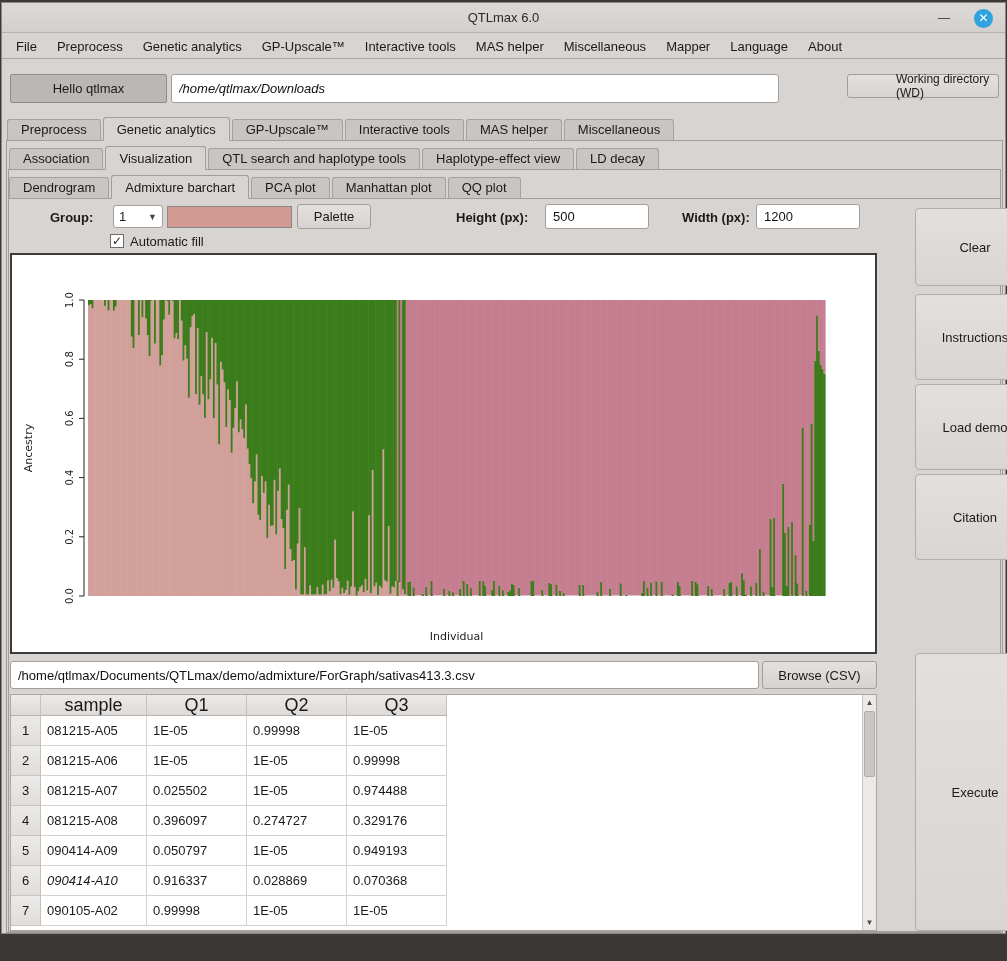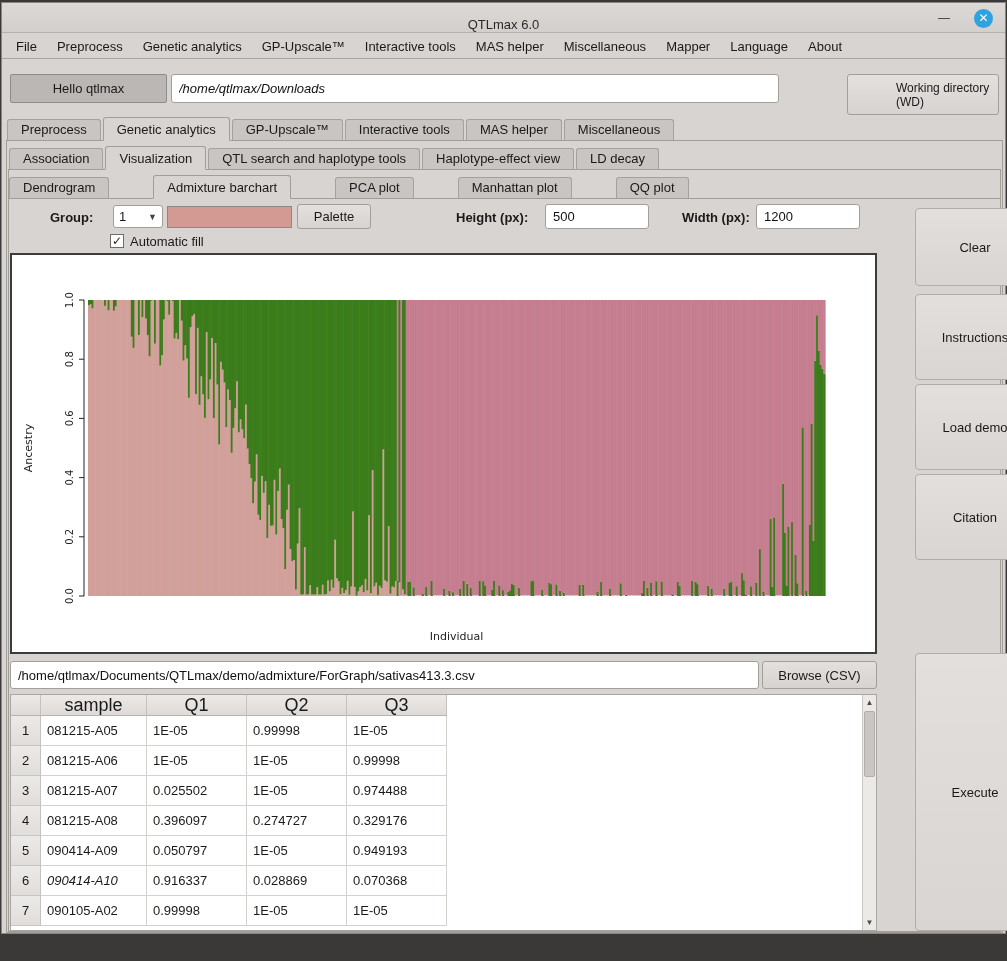--- a/index.html
+++ b/index.html
@@ -12,21 +12,21 @@
   }
   .window {
     position:absolute; top:2px; left:1px; width:1005px; height:932px;
     background:#d8d4d1; border:1px solid #8a8683;
   }
   
   .titlebar {
     position:absolute; top:0; left:0; right:0; height:30px;
     background:linear-gradient(#dcd9d6,#d2cfcc);
     border-bottom:1px solid #b5b1ae;
-    display:flex; align-items:flex-end; justify-content:center;
+    display:flex; align-items:center; justify-content:center;
   }
   .title-text { font-size:13px; color:#2a2a2a; }
   .btn-min {
     position:absolute; right:52px; top:6px; width:18px; height:18px;
     display:flex; align-items:center; justify-content:center; color:#3a3a3a; font-size:12px;
   }
   .btn-close {
     position:absolute; right:12px; top:6px; width:19px; height:19px; border-radius:50%;
     background:#2fa3df; color:#fff; font-size:12px; line-height:19px; text-align:center;
   }
@@ -141,42 +141,42 @@
       <span class="menu-item">Interactive tools</span>
       <span class="menu-item">MAS helper</span>
       <span class="menu-item">Miscellaneous</span>
       <span class="menu-item">Mapper</span>
       <span class="menu-item">Language</span>
       <span class="menu-item">About</span>
     </div>
 
   <div class="btn btn-pressed" style="left:8px; top:71px; width:157px; height:29px;">Hello qtlmax</div>
   <input class="text" style="left: 169px; top: 71px; width: 608px; height: 29px; font-style: italic;" value="/home/qtlmax/Downloads">
-  <div class="btn" style="left:845px; top:71px; width:152px; height:41px; font-size:12px;padding-left:48px;">Working directory (WD)</div>
+  <div class="btn" style="left:845px; top:71px; width:152px; height:24px; font-size:12px;padding-left:48px;">Working directory (WD)</div>
 
   <div class="tabs-row" id="tabs1" style="left:5px; top:114px; width:995px;">
       <div class="tab">Preprocess</div>
       <div class="tab active">Genetic analytics</div>
       <div class="tab">GP-Upscale™</div>
       <div class="tab">Interactive tools</div>
       <div class="tab">MAS helper</div>
       <div class="tab">Miscellaneous</div>
     </div>
   <div class="panel-border" style="left:4px; top:137px; width:997px; height:793px;"></div>
 
   <div class="tabs-row" id="tabs2" style="left:7px; top:143px; width:991px;">
       <div class="tab">Association</div>
       <div class="tab active">Visualization</div>
       <div class="tab">QTL search and haplotype tools</div>
       <div class="tab">Haplotype-effect view</div>
       <div class="tab">LD decay</div>
     </div>
   <div class="panel-border" style="left:6px; top:166px; width:993px; height:763px;"></div>
 
-  <div class="tabs-row" id="tabs3" style="left:7px; top:172px; width:991px;gap:42px;">
+  <div class="tabs-row" id="tabs3" style="left:7px; top:172px; width:991px;">
       <div class="tab">Dendrogram</div>
       <div class="tab active">Admixture barchart</div>
       <div class="tab">PCA plot</div>
       <div class="tab">Manhattan plot</div>
       <div class="tab">QQ plot</div>
     </div>
 
   <span class="lbl" style="left:48px; top:207px;">Group:</span>
   <div class="combo" style="left:111px; top:202px;">
     <span>1</span>

